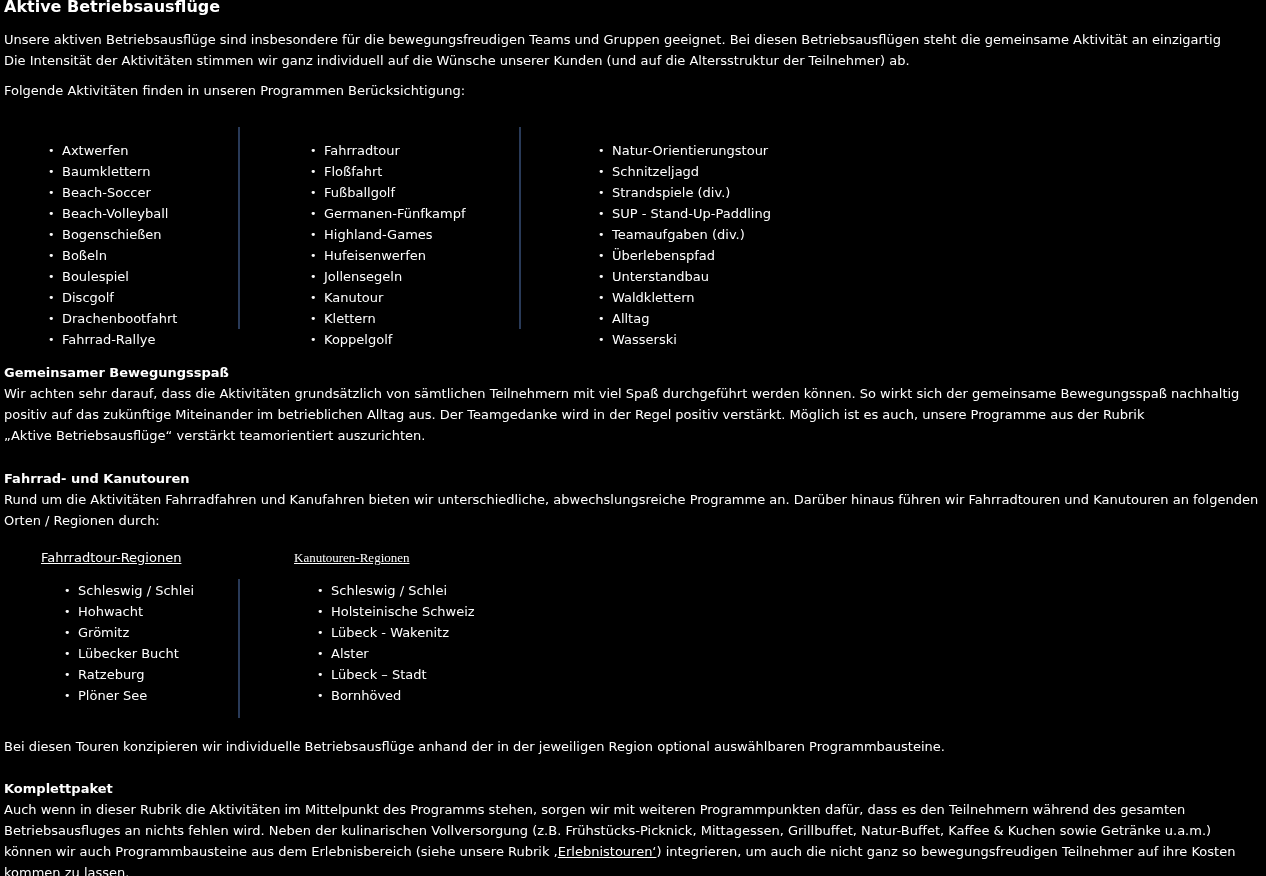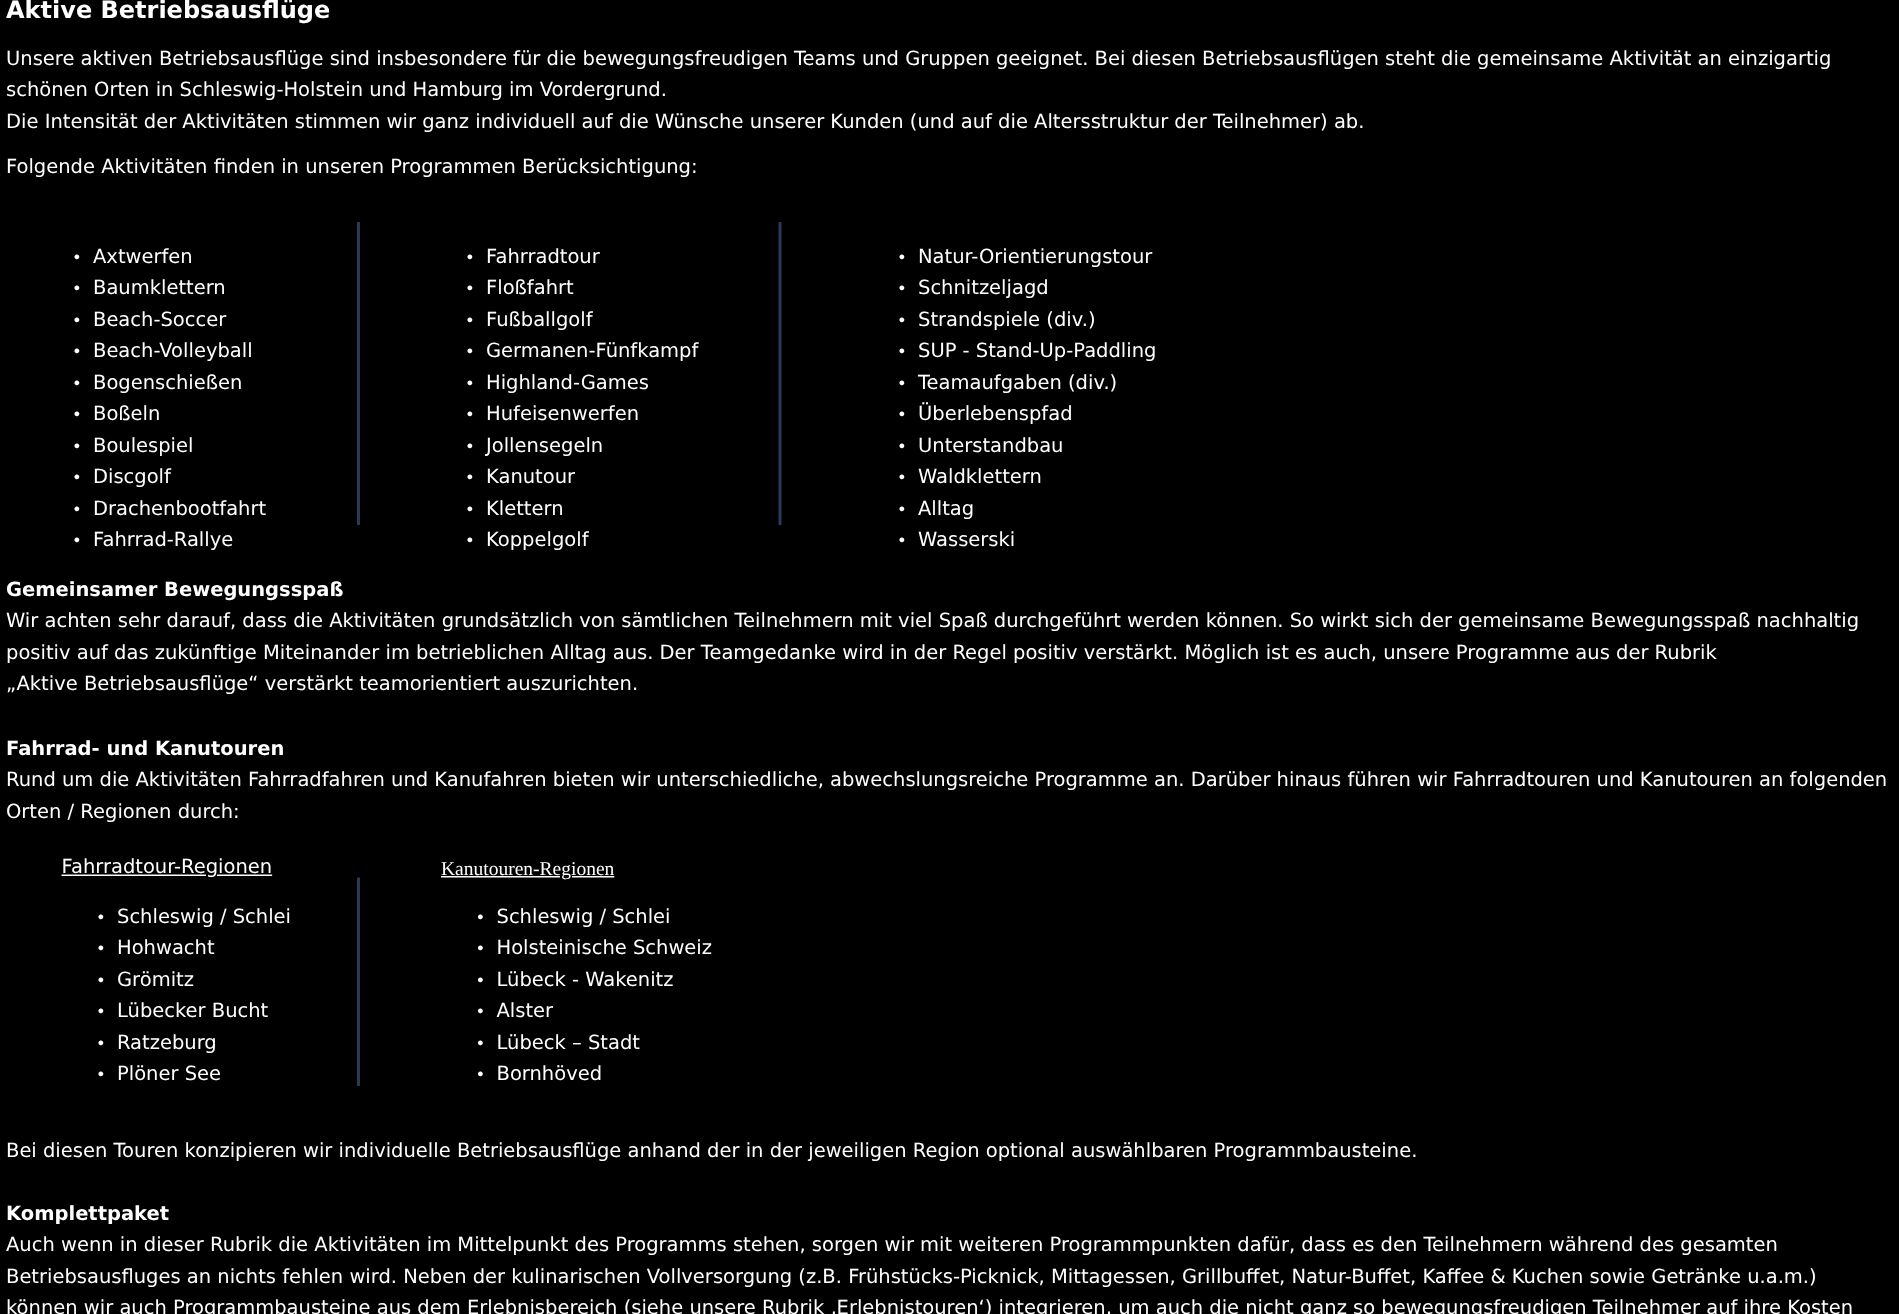--- a/index.html
+++ b/index.html
@@ -38,21 +38,21 @@
   }
   .act-col1 ul.blist { padding-left:32px; }
   .act-col2 ul.blist { padding-left:58px; }
   .act-col3 ul.blist { padding-left:65px; }
 
   
   .section-bewegung { }
   .section-touren   { margin-top:22px; }
 
   
-  .regions { display:flex; align-items:center; margin-top:16px; }
+  .regions { display:flex; align-items:flex-end; margin-top:16px; }
   .reg-col1 { width:234px; }
   .reg-col2 { flex:1; }
   .reg-divider { height:139px; margin-top:2px; }
   .region-header { text-decoration:underline; white-space:nowrap; }
   .reg-col1 .region-header { margin-left:37px; }
   .reg-col2 .region-header { margin-left:54px;font-family:Liberation Serif, serif; }
   .reg-col1 ul.blist { padding-left:48px; }
   .reg-col2 ul.blist { padding-left:65px; }
 
   .touren-note { margin-top:18px; }
@@ -61,21 +61,20 @@
 </style>
 </head>
 <body>
 
 <div class="page">
 
   <h1 class="page-title">Aktive Betriebsausflüge</h1>
 
   <div class="para mt-intro">
     <div class="line">Unsere aktiven Betriebsausflüge sind insbesondere für die bewegungsfreudigen Teams und Gruppen geeignet. Bei diesen Betriebsausflügen steht die gemeinsame Aktivität an einzigartig</div>
-    <div class="line">schönen Orten in Schleswig-Holstein und Hamburg im Vordergrund.</div>
     <div class="line">Die Intensität der Aktivitäten stimmen wir ganz individuell auf die Wünsche unserer Kunden (und auf die Altersstruktur der Teilnehmer) ab.</div>
   </div>
 
   <div class="para mt-lead">
     <div class="line">Folgende Aktivitäten finden in unseren Programmen Berücksichtigung:</div>
   </div>
 
   <div class="activities">
     <div class="act-col1">
       <ul class="blist">

